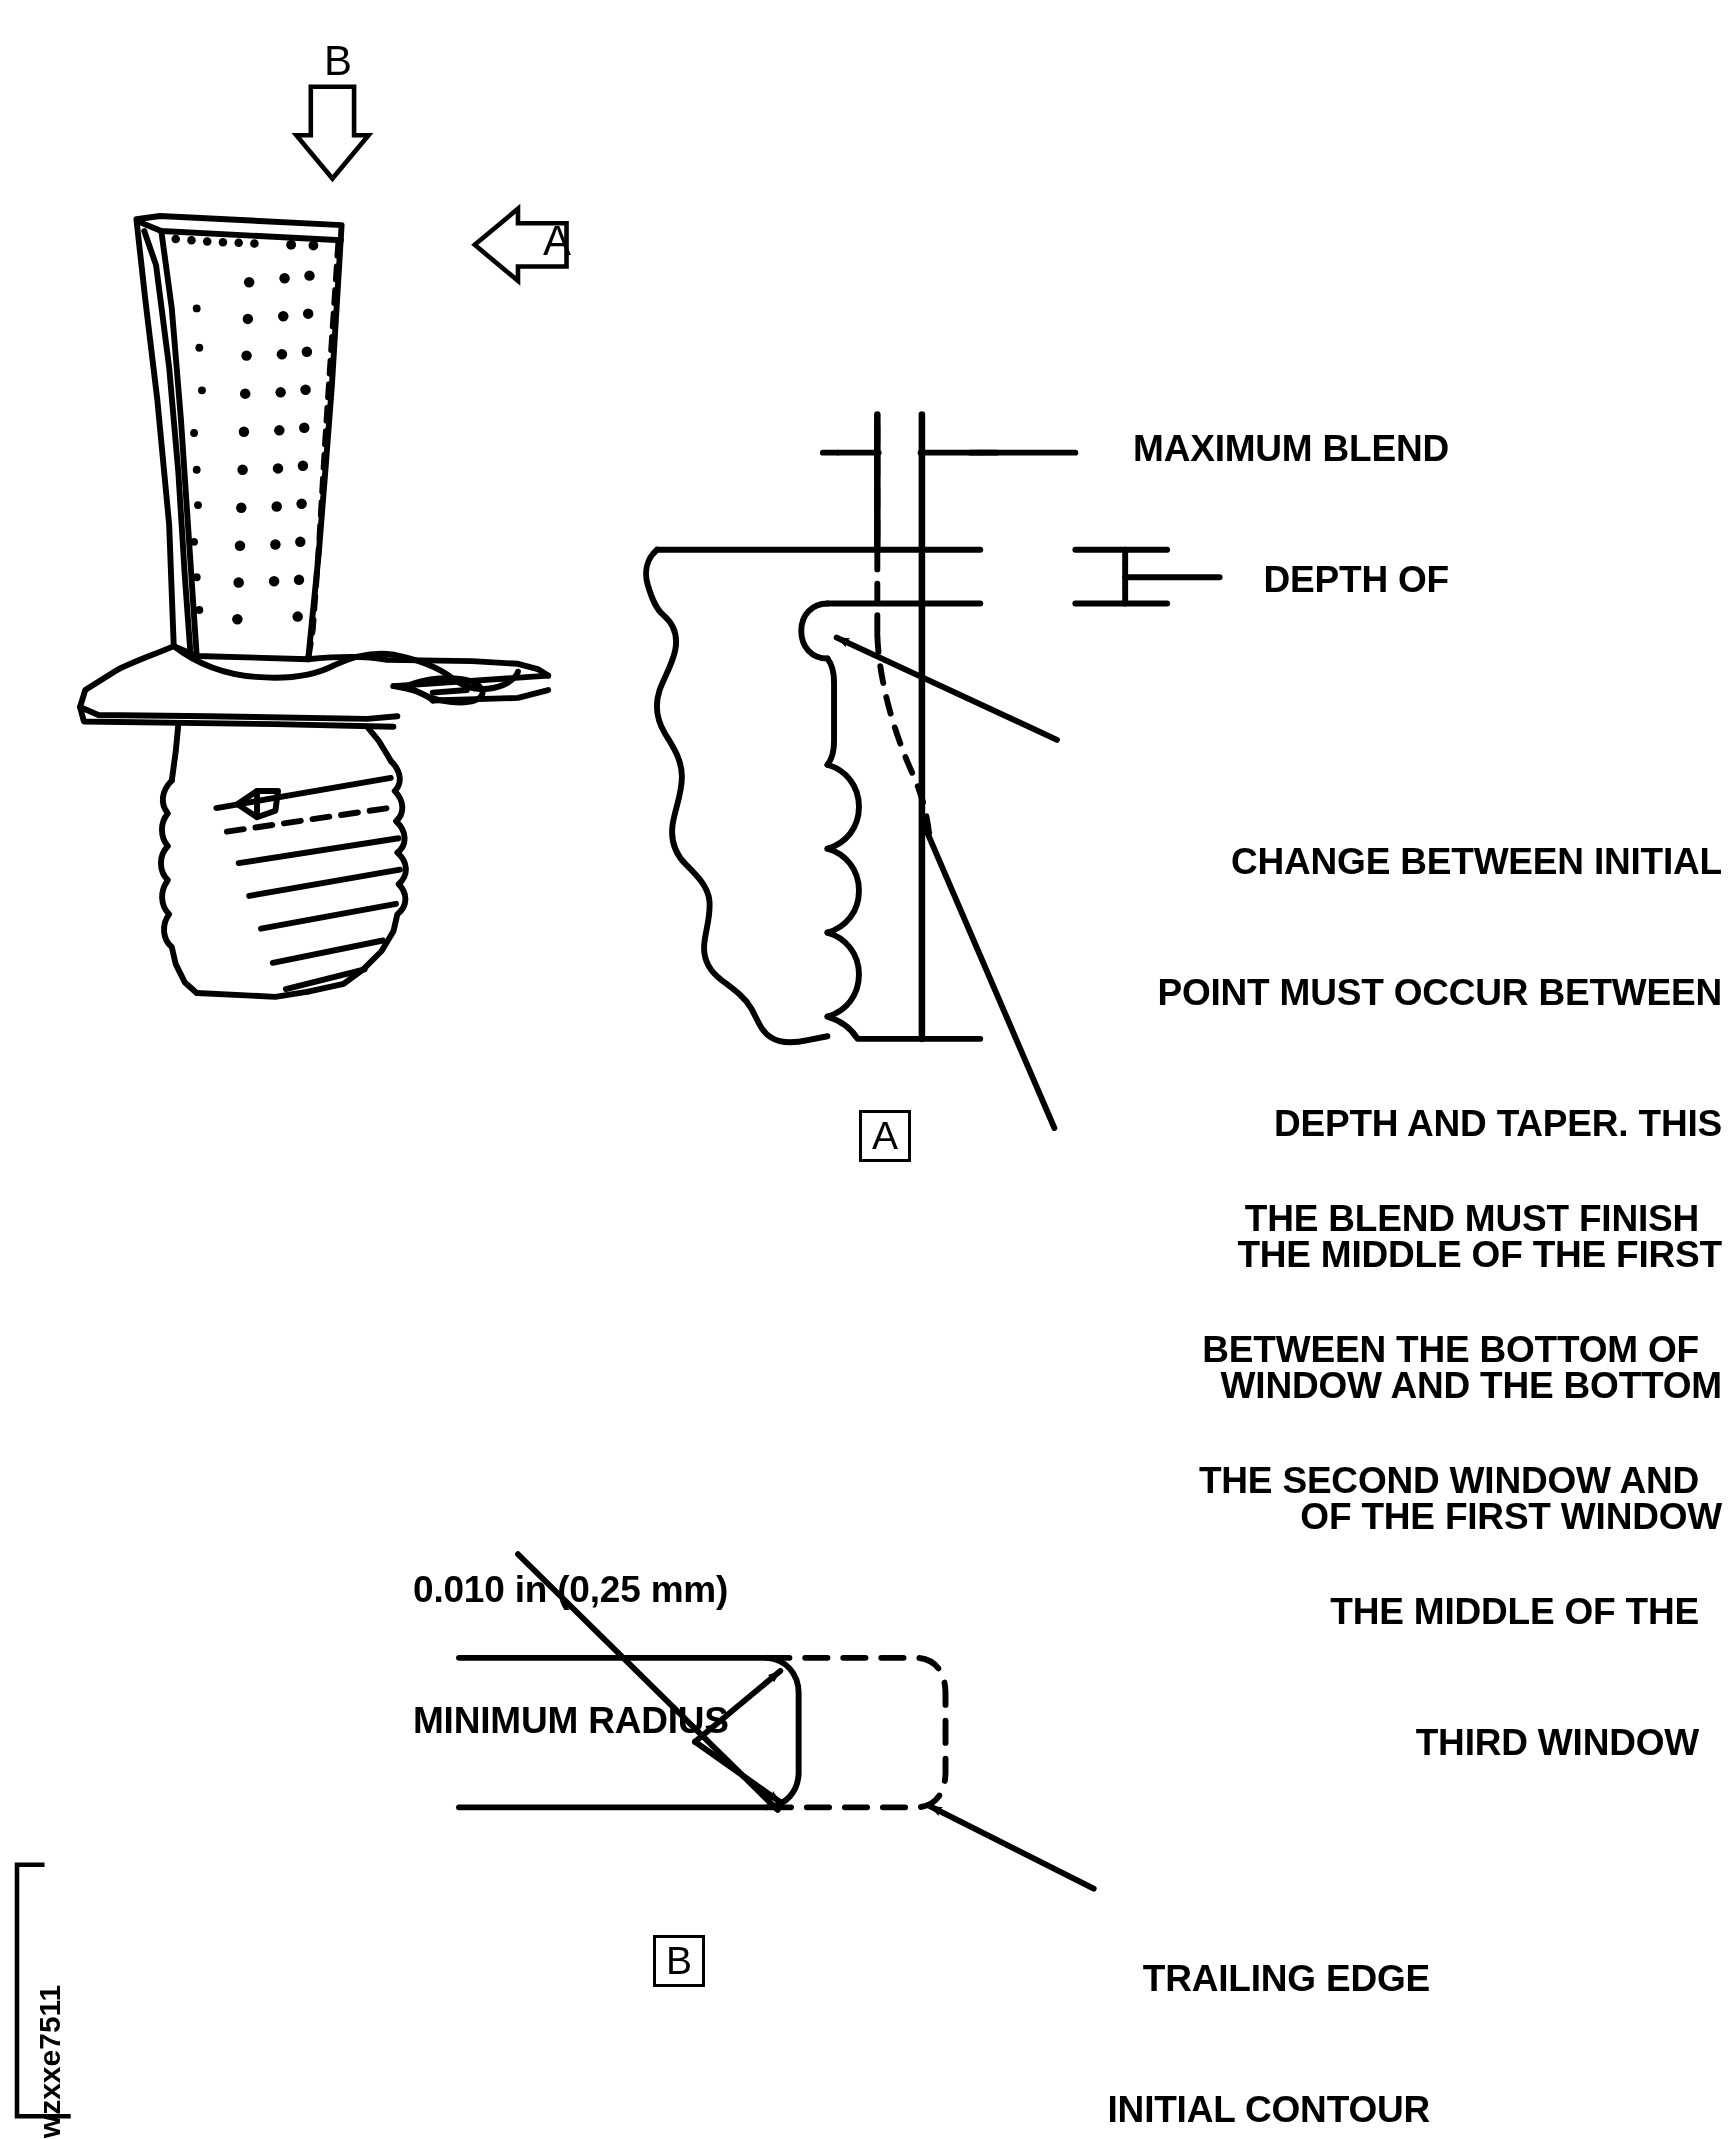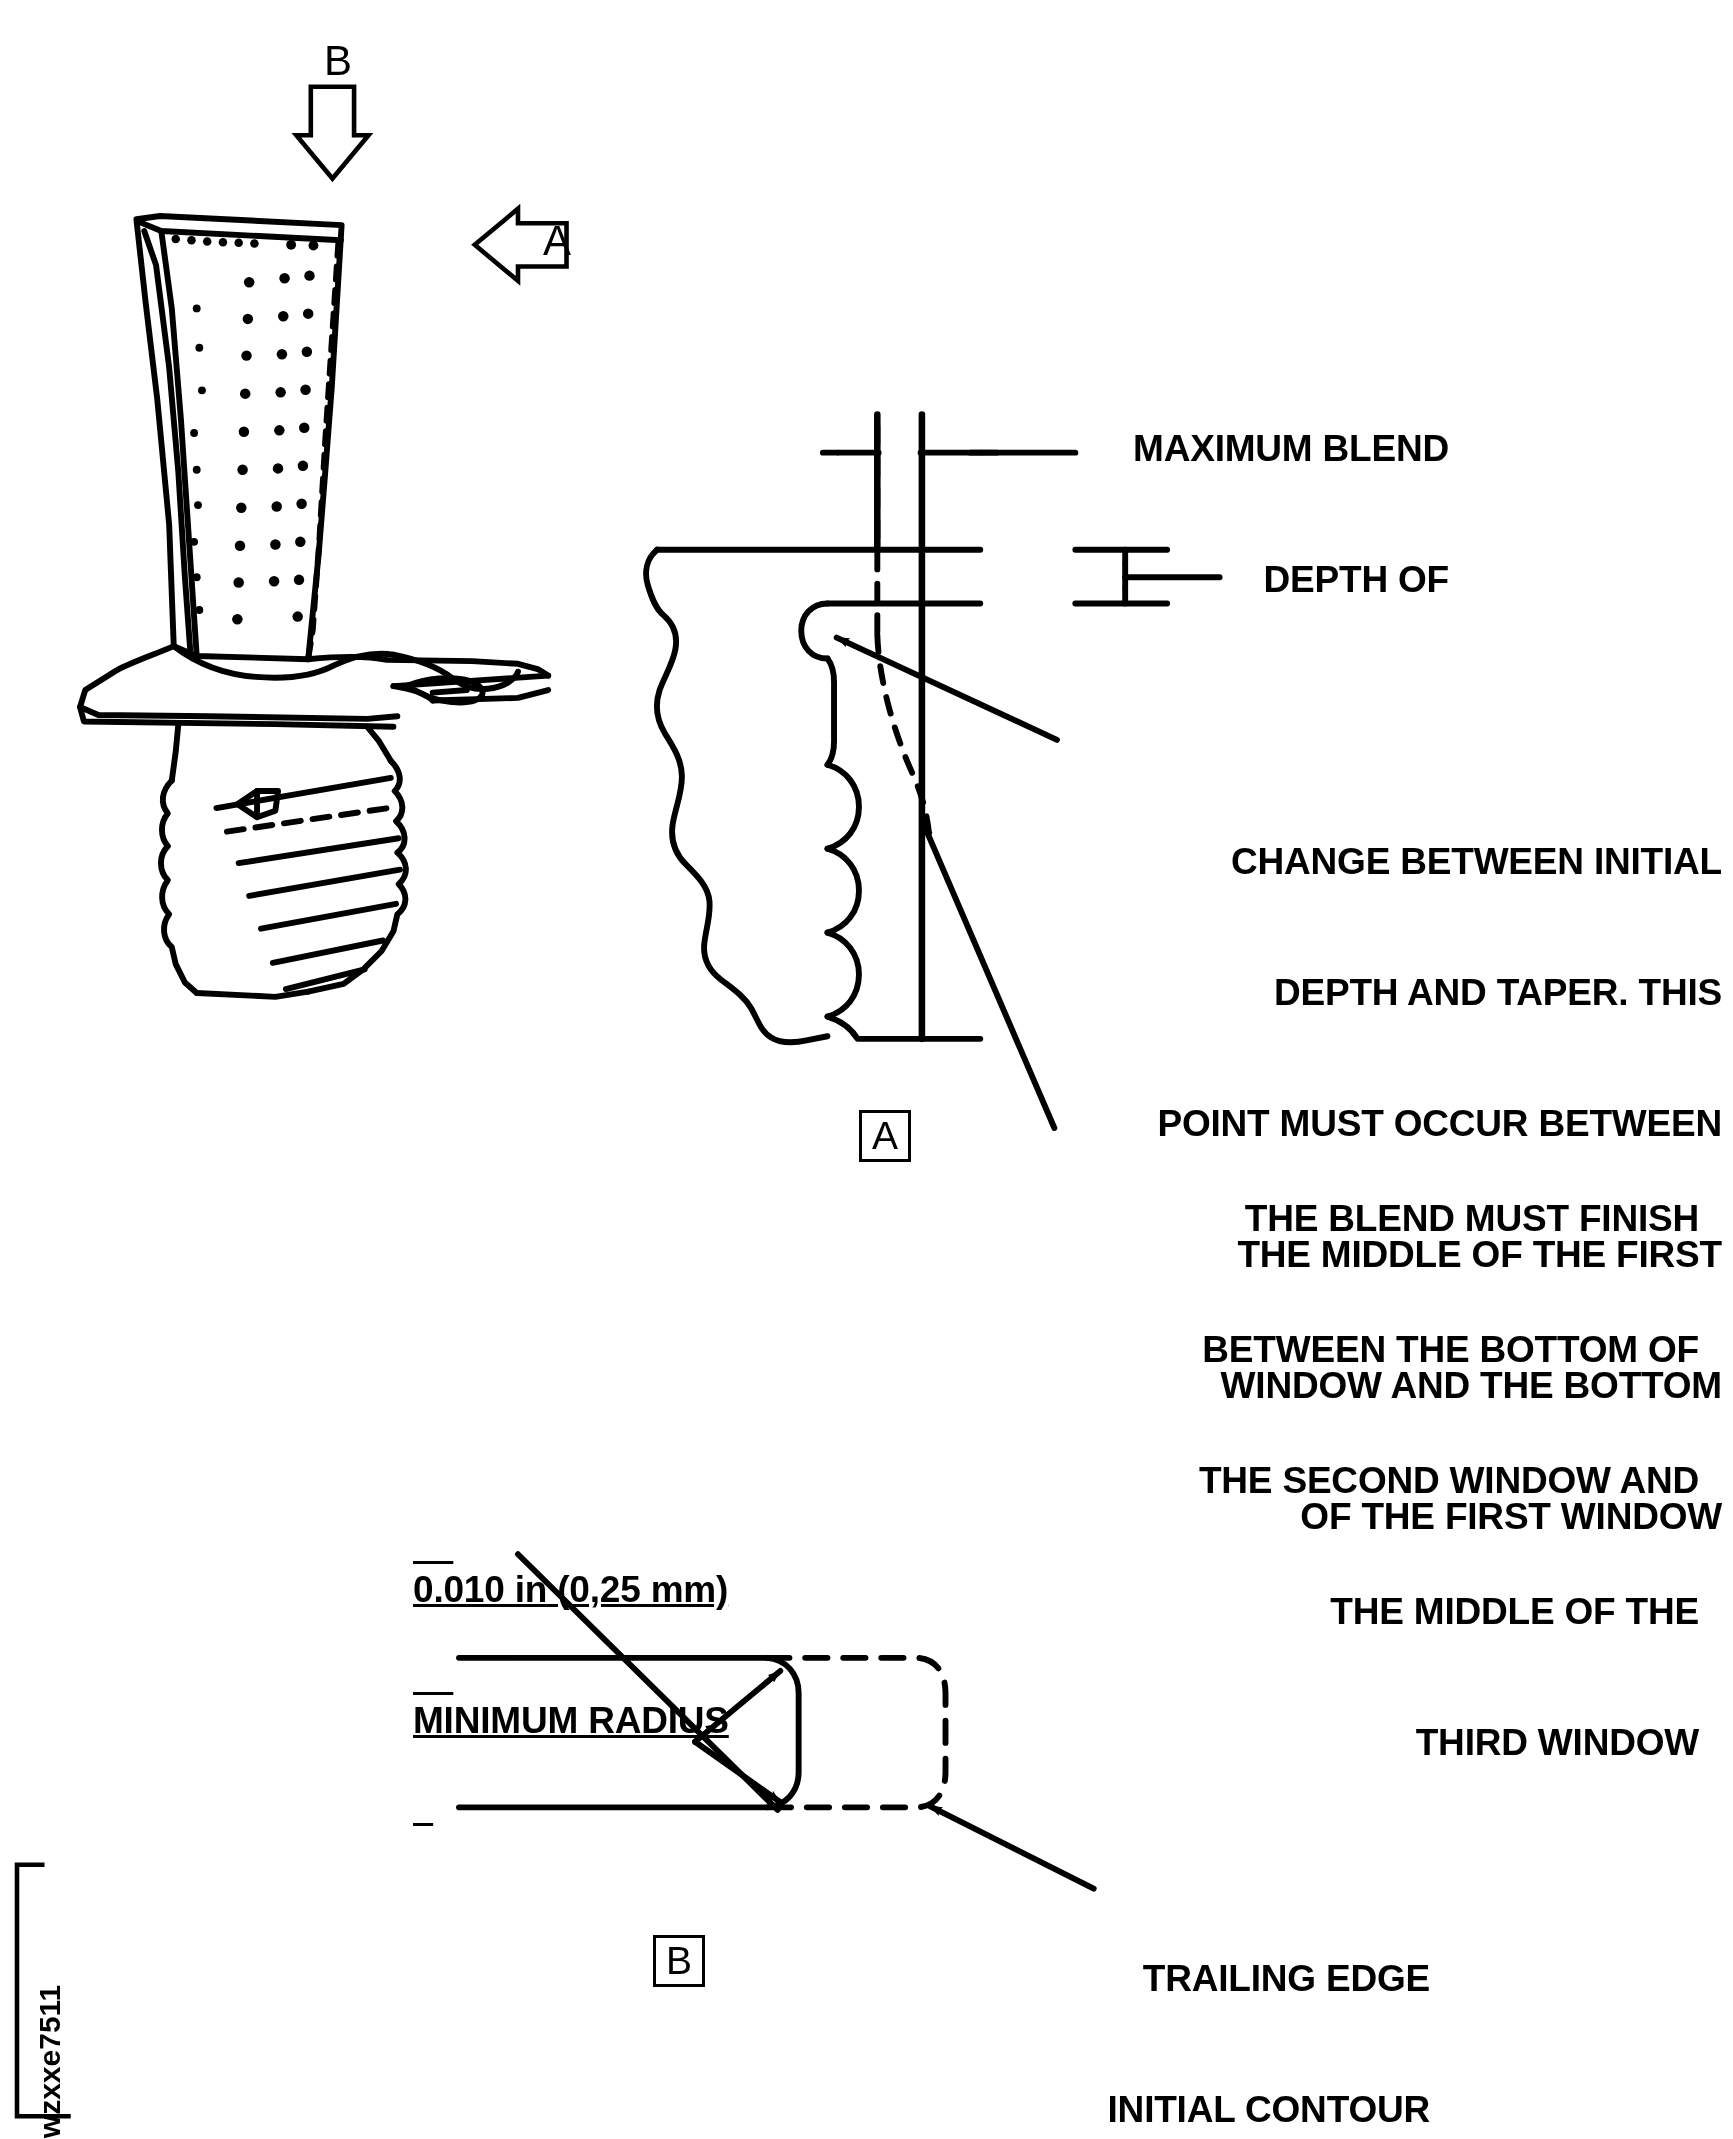--- a/index.html
+++ b/index.html
@@ -328,38 +328,38 @@
   <div class="txt lbl-big" style="left:543px; top:216px;">A</div>
 
   <div class="txt note center" style="left:1082px; top:340px; width:367px;">
     <div>MAXIMUM BLEND</div>
     <div>DEPTH OF</div>
   </div>
 
 
   <div class="txt note center" style="left:1066px; top:753px; width:656px;">
     <div>CHANGE BETWEEN INITIAL</div>
+    <div>POINT MUST OCCUR BETWEEN</div>
     <div>DEPTH AND TAPER. THIS</div>
-    <div>POINT MUST OCCUR BETWEEN</div>
     <div>THE MIDDLE OF THE FIRST</div>
     <div>WINDOW AND THE BOTTOM</div>
     <div>OF THE FIRST WINDOW</div>
   </div>
 
   <div class="txt note center" style="left:1083px; top:1110px; width:616px;">
     <div>THE BLEND MUST FINISH</div>
     <div>BETWEEN THE BOTTOM OF</div>
     <div>THE SECOND WINDOW AND</div>
     <div>THE MIDDLE OF THE</div>
     <div>THIRD WINDOW</div>
   </div>
 
   <div class="boxlabel" style="left:859px; top:1110px; width:52px; height:52px;">A</div>
 
-  <div class="txt note left" style="left:413px; top:1481px; width:407px;text-decoration:underline;">
+  <div class="txt note left" style="left:413px; top:1481px; width:407px;">
     <div>0.010 in (0,25 mm)</div>
     <div>MINIMUM RADIUS</div>
   </div>
 
   <div class="txt note center" style="left:1102px; top:1870px; width:328px;">
     <div>TRAILING EDGE</div>
     <div>INITIAL CONTOUR</div>
   </div>
 
   <div class="boxlabel" style="left:653px; top:1935px; width:52px; height:52px;">B</div>

